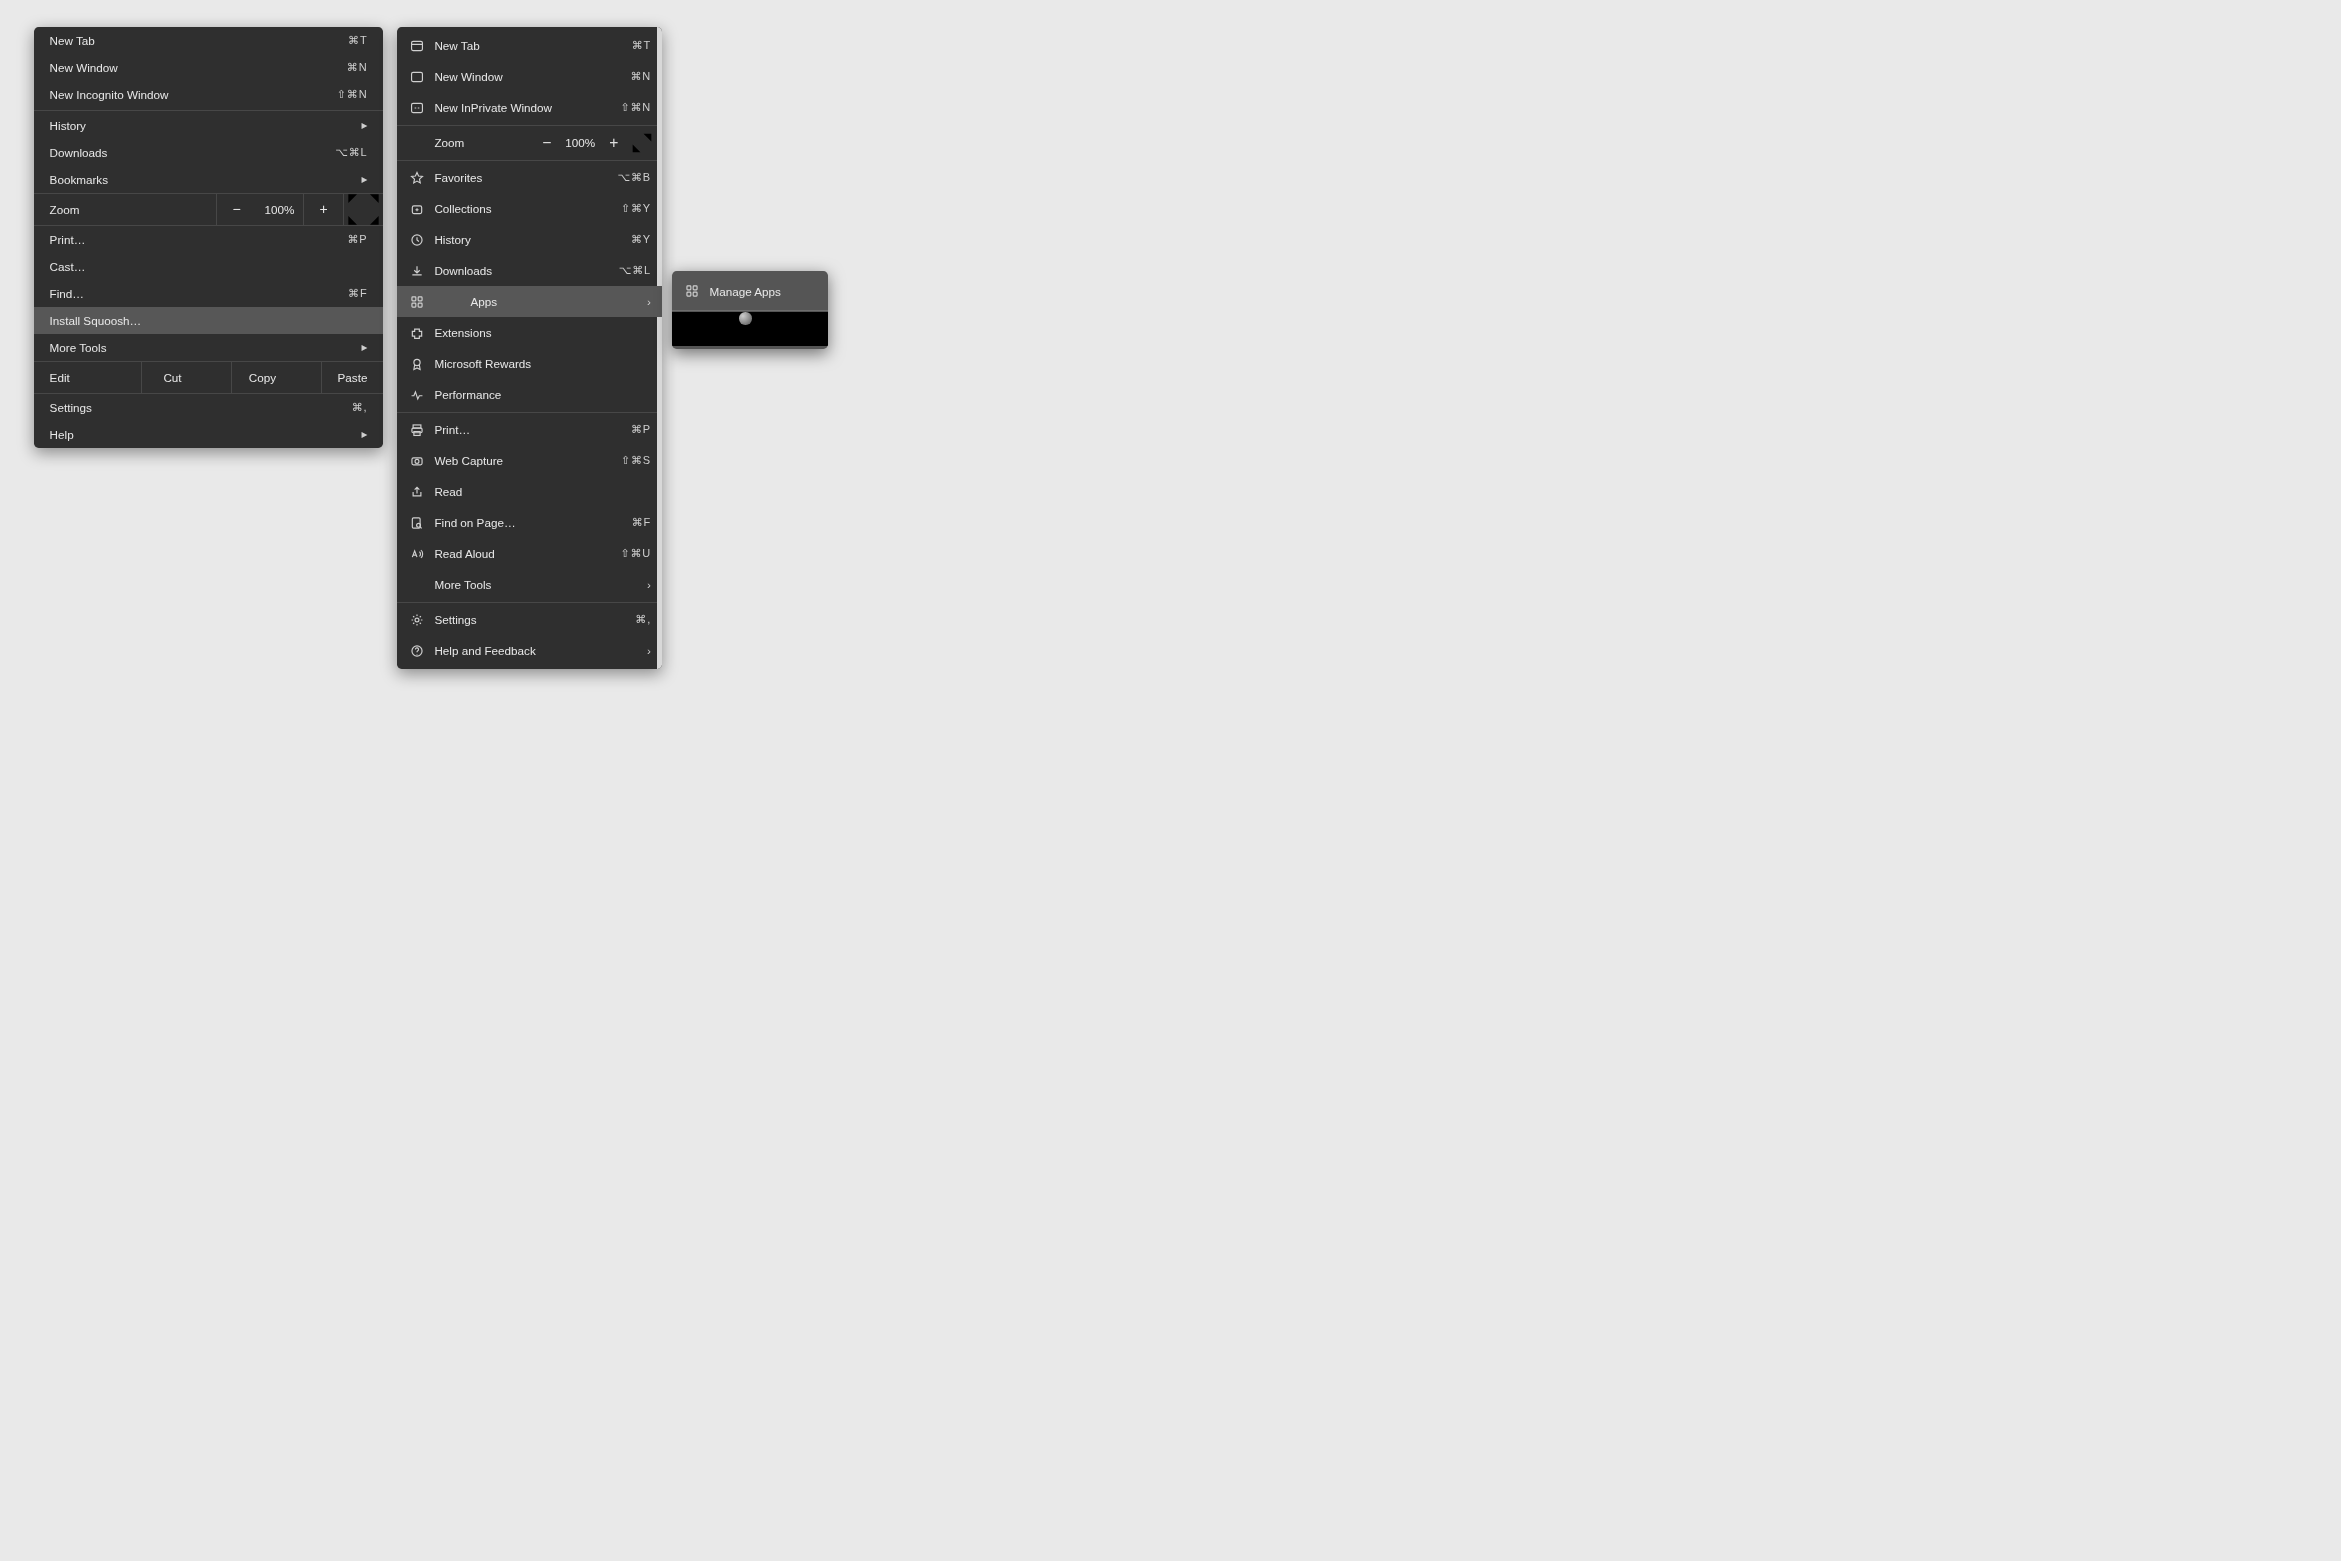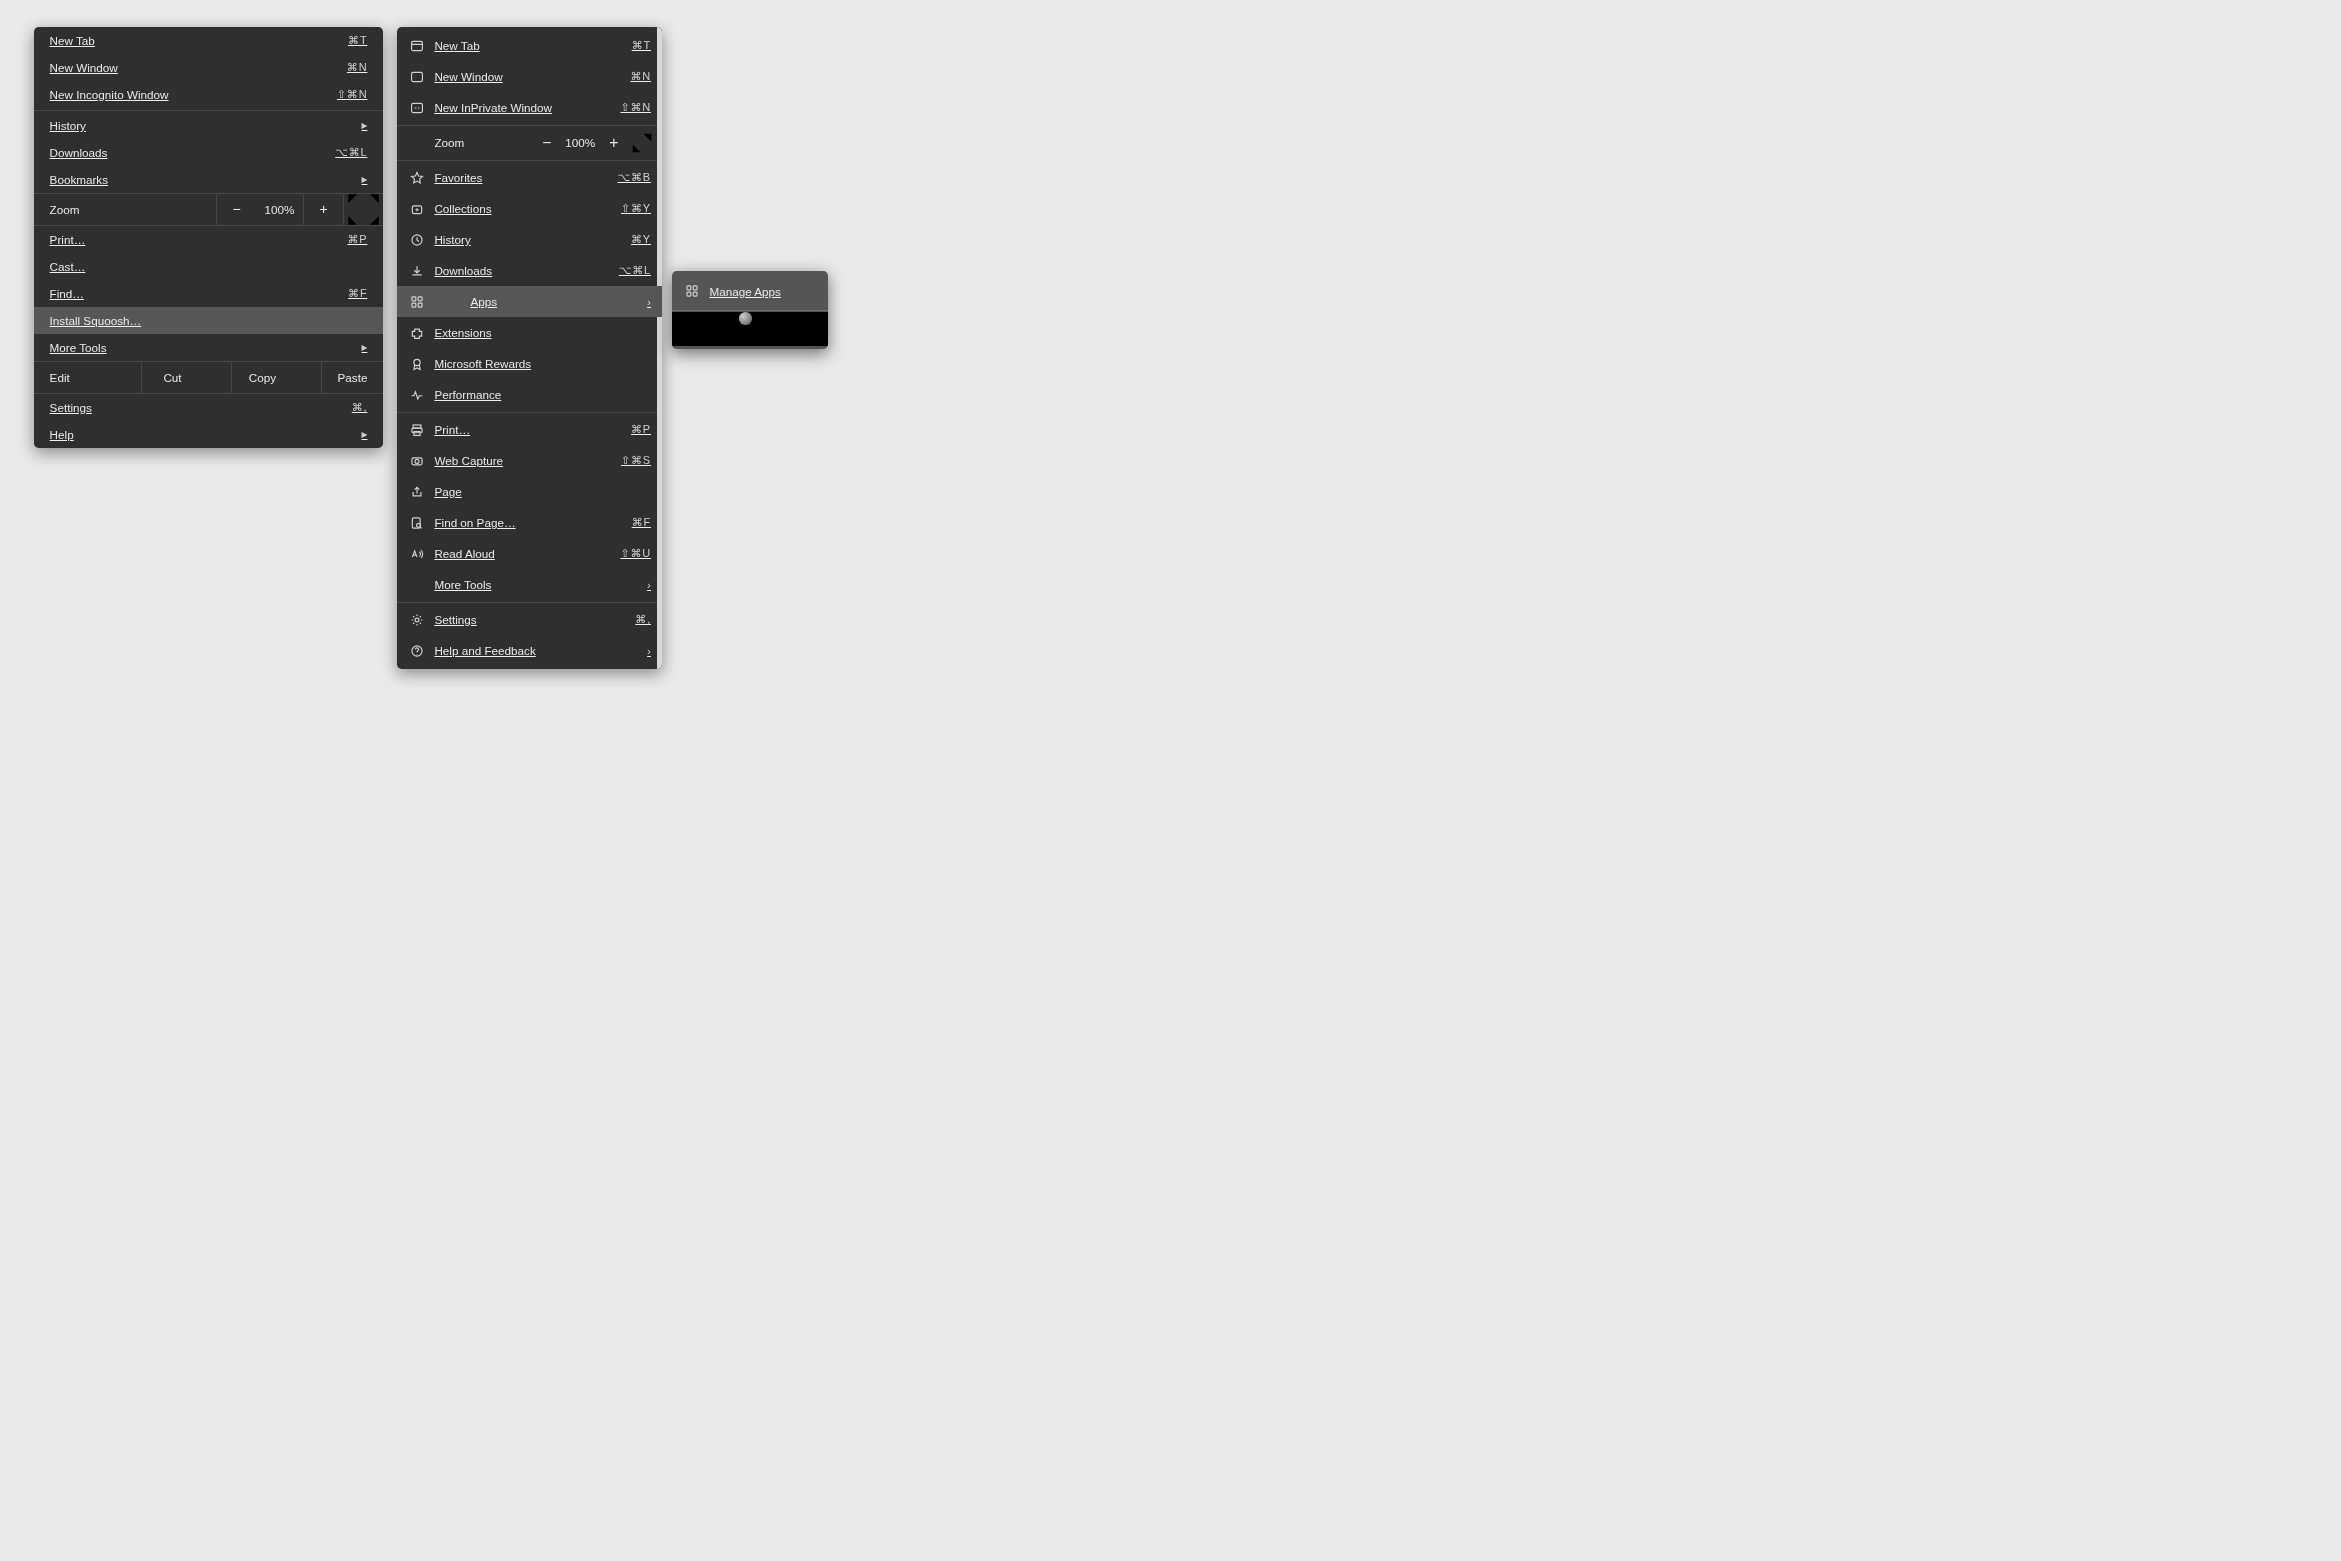--- a/index.html
+++ b/index.html
@@ -1,18 +1,18 @@
 <!DOCTYPE html>
 <html><head>
 <meta charset="utf-8">
 <style>
   html,body{margin:0;padding:0;background:#e9e9e9;font-family:-apple-system,BlinkMacSystemFont,"Segoe UI",Helvetica,Arial,sans-serif;font-size:11.7px;color:#eee;}
   .stage{position:relative;width:1050px;height:703px;}
   .menu{position:absolute;background:#2f2f2f;border-radius:4.7px;box-shadow:0 4.7px 15.6px rgba(0,0,0,.4);overflow:hidden;}
-  .menu .row{display:flex;align-items:center;height:27px;padding:0 11px;position:relative;text-decoration:underline;}
+  .menu .row{display:flex;align-items:center;height:27px;padding:0 11px;position:relative;}
   .menu .row.tall{height:31px;}
   .menu .row.hover{background:#575757;gap:36px;}
   .menu .row .ico{width:17px;height:17px;margin-right:9.4px;display:flex;align-items:center;justify-content:center;}
   .menu .row .ico svg{width:14px;height:14px;stroke:#d0d0d0;fill:none;stroke-width:1.5;}
   .menu .row .lbl{flex:1;color:#e8e8e8;white-space:nowrap;}
   .menu .row .sc{color:#cfcfcf;font-size:11px;letter-spacing:0.8px;white-space:nowrap;}
   .menu .row .chev{color:#cfcfcf;}
   .menu .sep{height:0.8px;background:#474747;margin:1.6px 0;}
   
   .chrome{left:34px;top:27px;width:349px;}
@@ -263,21 +263,21 @@
         </span>
       <span class="lbl">Web Capture</span>
       <span class="sc">⇧⌘S</span>
     </div>
     <div class="row tall">
       <span class="ico">
           <svg viewBox="0 0 18 18">
             <path d="M4 9v5h10V9M9 3v8M6 6l3-3 3 3"></path>
           </svg>
         </span>
-      <span class="lbl">Page</span>
+      <span class="lbl">Read</span>
     </div>
     <div class="row tall">
       <span class="ico">
           <svg viewBox="0 0 18 18">
             <rect x="3" y="2.5" width="10" height="13" rx="1.5"></rect>
             <circle cx="11" cy="12" r="2.5"></circle>
             <path d="M13 14l2 2"></path>
           </svg>
         </span>
       <span class="lbl">Find on Page…</span>

